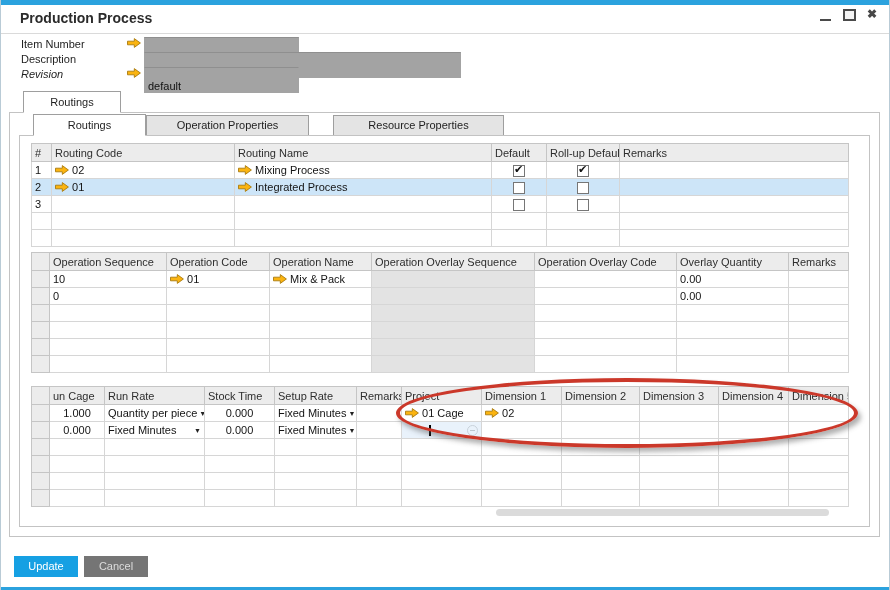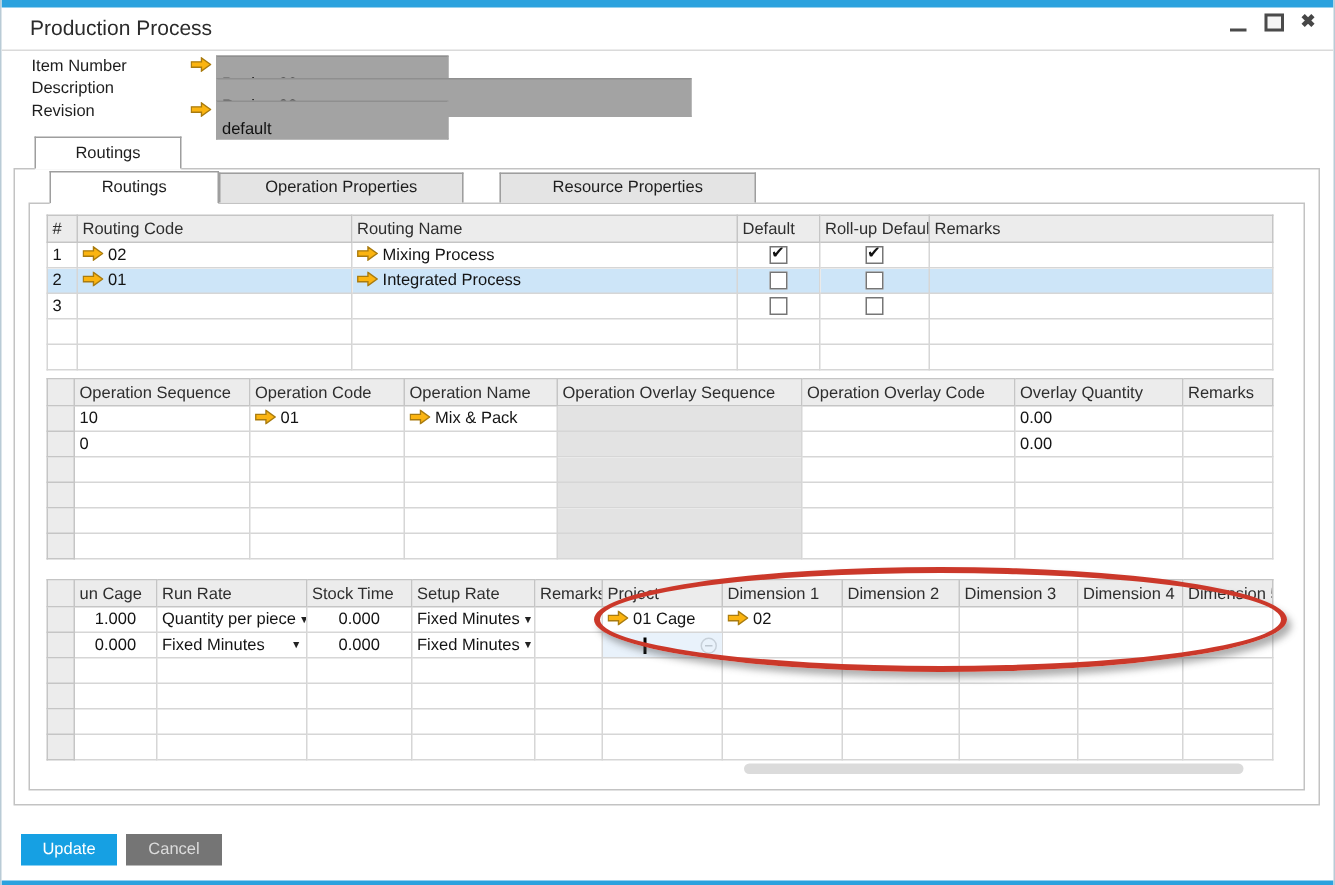--- a/index.html
+++ b/index.html
@@ -4,21 +4,21 @@
 <style>
   * { margin:0; padding:0; box-sizing:border-box; }
   html,body { width:890px; height:590px; }
   body { font-family:"Liberation Sans", sans-serif; background:#fff; }
 
   .window { position:relative; width:890px; height:590px; background:#fff;
     border-left:1px solid #B9CBD6; border-right:1px solid #B9CBD6; overflow:hidden; }
   .top-strip { position:absolute; top:0; left:0; right:0; height:5px; background:#2BA2DE; z-index:5; }
   .bottom-strip { position:absolute; bottom:0; left:0; right:0; height:3px; background:#2BA2DE; z-index:5; }
 
-  .title { position:absolute; left:19px; top:10px; font-size:14px; font-weight:normal; color:#2B2B2B; }
+  .title { position:absolute; left:19px; top:10px; font-size:14px; font-weight:bold; color:#2B2B2B; }
   .title-sep { position:absolute; top:33px; left:0; right:0; height:1px; background:#DADADA; }
 
   .ctl-min { position:absolute; left:819px; top:19px; width:11px; height:2px; background:#4A4A4A; cursor:pointer; }
   .ctl-max { position:absolute; left:842px; top:9px; width:13px; height:12px; border:2px solid #4A4A4A; background:#F4F4F4; cursor:pointer; }
   .ctl-close { position:absolute; left:866px; top:7px; font-size:12px; font-weight:bold; color:#474747; cursor:pointer; }
 
   .flabel { position:absolute; font-size:11px; color:#1E1E1E; }
   .ffield { position:absolute; height:14px; background:#a3a3a3; border:1px solid #A3A3A3; border-top-color:#8F8F8F;
     font-size:11px; line-height:12px; padding:12px 3px; color:#111; overflow:hidden; white-space:nowrap; }
 
@@ -80,21 +80,21 @@
 
   <div class="flabel" style="left:20px; top:38px;">Item Number</div>
   <span class="larrow abs" style="left:126px; top:38px;"><svg width="14" height="10" viewBox="0 0 14 10">
         <path d="M0.5 3.2h6.8V0.6L13.4 5L7.3 9.4V6.8H0.5z" fill="#FBB410" stroke="#A97B0E" stroke-width="0.9"></path>
       </svg></span>
   <div class="ffield" style="left:143px; top:37px; width:155px;">Recipe-02</div>
 
   <div class="flabel" style="left:20px; top:53px;">Description</div>
   <div class="ffield" style="left:143px; top:52px; width:317px;">Recipe-02</div>
 
-  <div class="flabel" style="left:20px; top:68px;">Revision</div>
+  <div class="flabel" style="left:20px; top:68px;font-style:italic;">Revision</div>
   <span class="larrow abs" style="left:126px; top:68px;"><svg width="14" height="10" viewBox="0 0 14 10">
         <path d="M0.5 3.2h6.8V0.6L13.4 5L7.3 9.4V6.8H0.5z" fill="#FBB410" stroke="#A97B0E" stroke-width="0.9"></path>
       </svg></span>
   <div class="ffield" style="left:143px; top:67px; width:155px;">default</div>
 
   <div class="tab active" style="left:22px; top:91px; width:98px;">Routings</div>
   <div class="gbox" style="left:8px; top:112px; width:871px; height:425px;"></div>
 
   <div class="tab active" style="left:32px; top:114px; width:113px;">Routings</div>
   <div class="tab" style="left:145px; top:115px; width:163px;">Operation Properties</div>

